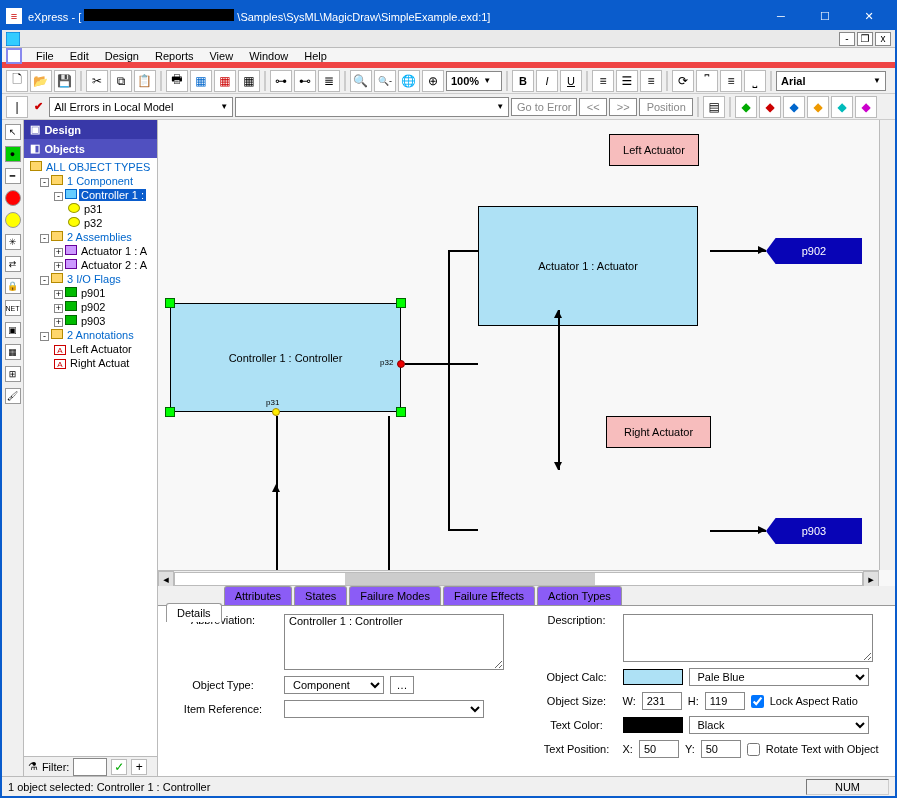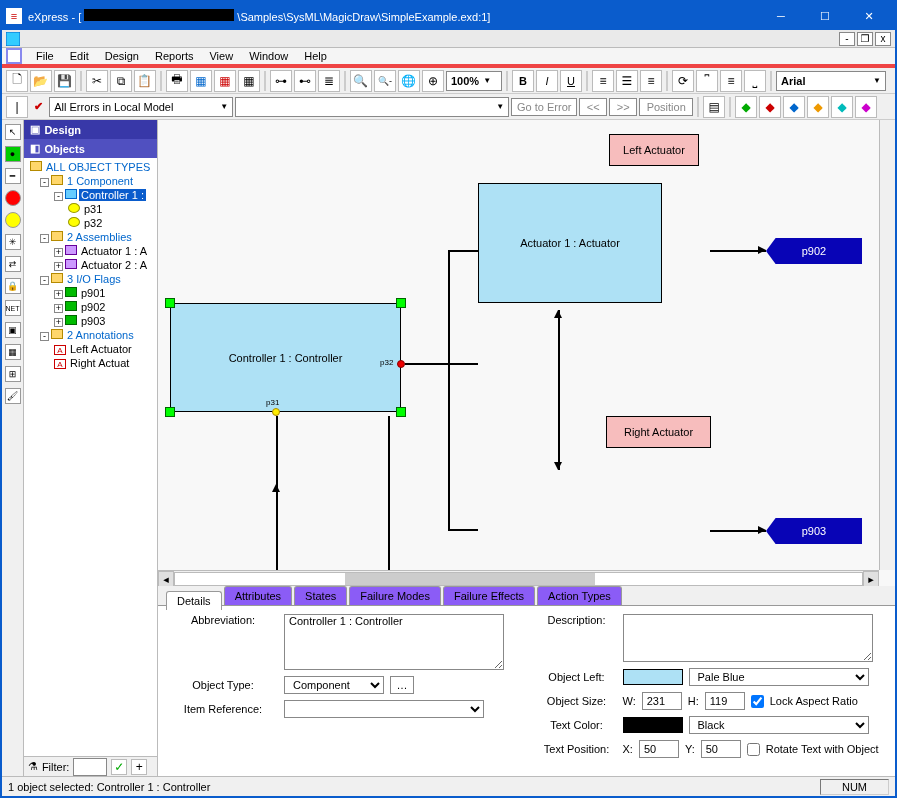--- a/index.html
+++ b/index.html
@@ -3,21 +3,21 @@
 <meta charset="utf-8">
 <style>
 *{box-sizing:border-box;margin:0;padding:0;font-family:Tahoma,Arial,sans-serif;font-size:11px}
 body{background:#fff;width:897px;height:798px;overflow:hidden;border:2px solid #0a5ccc}
 .titlebar{background:#0a5ccc;color:#fff;height:28px;display:flex;align-items:center;padding:0 4px}
 .titlebar .ico{width:16px;height:16px;background:#fff;margin-right:6px;display:inline-flex;align-items:center;justify-content:center;color:#c00;font-weight:bold}
 .titlebar .t{flex:1}
 .titlebar .wbtn{width:44px;height:28px;display:flex;align-items:center;justify-content:center;color:#fff}
 .mdibar{background:#eaeaea;height:18px;display:flex;justify-content:flex-end;align-items:center;padding:0 4px;border-bottom:1px solid #bbb}
 .mdibar span{width:16px;height:14px;display:inline-flex;align-items:center;justify-content:center;border:1px solid #888;margin-left:2px;font-size:10px;background:#fff}
-.menubar{background:#f5f5f5;height:20px;display:flex;align-items:flex-end;padding:0 4px;border-bottom:4px solid #ef4444}
+.menubar{background:#f5f5f5;height:20px;display:flex;align-items:flex-start;padding:0 4px;border-bottom:6px solid #ef4444}
 .menubar .mi{padding:2px 8px}
 .menubar .gico{width:16px;height:16px;margin-right:6px}
 .toolbar{background:#f0f0f0;height:26px;display:flex;align-items:center;padding:2px 4px;border-bottom:1px solid #ccc;gap:2px}
 .tbtn{width:22px;height:22px;border:1px solid #bbb;background:#fff;display:inline-flex;align-items:center;justify-content:center;font-size:12px}
 .sep{width:2px;height:20px;background:#ccc;margin:0 2px}
 .combo{height:20px;border:1px solid #888;background:#fff;display:inline-flex;align-items:center;padding:0 4px;position:relative}
 .combo .dd{margin-left:4px;font-size:8px}
 .main{display:flex;height:calc(100% - 28px - 18px - 20px - 26px - 26px - 20px)}
 .leftdock{width:22px;background:#f0f0f0;border-right:1px solid #bbb;display:flex;flex-direction:column;align-items:center;padding-top:4px;gap:6px}
 .leftdock .ld{width:16px;height:16px;border:1px solid #999;background:#fff;font-size:9px;display:flex;align-items:center;justify-content:center}
@@ -51,21 +51,21 @@
 .arrowhead{position:absolute;width:0;height:0}
 .arrR{border-left:8px solid #000;border-top:4px solid transparent;border-bottom:4px solid transparent}
 .arrUD{border-left:4px solid transparent;border-right:4px solid transparent}
 .hscroll{height:16px;background:#f0f0f0;border-top:1px solid #bbb;display:flex;align-items:center}
 .hscroll .tr{width:16px;height:16px;background:#e0e0e0;border:1px solid #bbb;text-align:center;line-height:14px}
 .hscroll .track{flex:1;height:14px;background:#fff;border:1px solid #bbb;position:relative}
 .hscroll .thumb{position:absolute;height:12px;background:#ccc;top:0}
 .vscroll{position:absolute;right:0;top:0;bottom:16px;width:16px;background:#f0f0f0;border-left:1px solid #bbb}
 .tabs{display:flex;background:#f0f0f0;border-bottom:1px solid #999;padding-left:8px}
 .tab{padding:3px 10px;border:1px solid #999;border-bottom:none;background:#8b5cf6;margin-right:2px;border-radius:3px 3px 0 0}
-.tab.active{background:#fff;position:relative;top:5px}
+.tab.active{background:#fff;position:relative;top:17px}
 .details{background:#fff;padding:8px 10px;display:flex;gap:20px;height:170px}
 .col{flex:1;display:flex;flex-direction:column;gap:6px}
 .row{display:flex;align-items:center;gap:6px}
 .row label{width:110px;text-align:center}
 .inp{border:1px solid #888;height:18px;padding:0 4px;background:#fff}
 .swatch{width:60px;height:16px;border:1px solid #000;display:inline-block}
 .statusbar{height:20px;background:#f0f0f0;border-top:1px solid #bbb;display:flex;align-items:center;padding:0 6px;justify-content:space-between}
 .filterbar{height:20px;background:#f0f0f0;border-top:1px solid #bbb;display:flex;align-items:center;padding:0 4px;gap:4px}
 .cb{width:13px;height:13px}
 svg{display:block}
@@ -240,21 +240,21 @@
   </div>
 
   <div class="canvaswrap">
     <div class="canvas">
       <div class="vscroll"></div>
 
       <div class="shape ann" style="left:451px;top:14px;width:90px;height:32px">
           <span>Left Actuator</span>
         </div>
 
-      <div class="shape comp" style="left:320px;top:63px;width:184px;height:120px">
+      <div class="shape comp" style="left:320px;top:86px;width:220px;height:120px">
           <span>Actuator 1 : Actuator</span>
         </div>
 
       <div class="shape flag" style="left:608px;top:118px;width:96px;height:26px;border:none">
           <span>p902</span>
         </div>
 
       <div class="shape comp" style="left:12px;top:183px;width:231px;height:109px">
           <span>Controller 1 : Controller</span>
         </div>
@@ -325,21 +325,21 @@
             <label>Item Reference:</label>
             <select class="inp" style="width:200px"><option></option></select>
           </div>
       </div>
       <div class="col">
         <div class="row" style="align-items:flex-start">
             <label style="width:80px">Description:</label>
             <textarea class="inp" style="width: 250px; height: 48px;"></textarea>
           </div>
         <div class="row">
-            <label style="width:80px">Object Left:</label>
+            <label style="width:80px">Object Calc:</label>
             <span class="swatch" style="background:#aee1f5"></span>
             <select class="inp" style="width:180px"><option>Pale Blue</option></select>
           </div>
         <div class="row">
             <label style="width:80px">Object Size:</label>
           <span>W:</span>
             <input class="inp" style="width: 40px;" value="231">
           <span>H:</span>
             <input class="inp" style="width: 40px;" value="119">
           <input type="checkbox" class="cb" checked="" style="">
@@ -359,14 +359,14 @@
           <input type="checkbox" class="cb" style="">
             <span>Rotate Text with Object</span>
           </div>
       </div>
     </div>
   </div>
 </div>
 
 <div class="statusbar">
   <span>1 object selected: Controller 1 : Controller</span>
-  <span style="border:1px inset #ccc;padding:1px 21px">NUM</span>
+  <span style="border:1px inset #ccc;padding:1px 28px">NUM</span>
 </div>
 
 </body></html>

